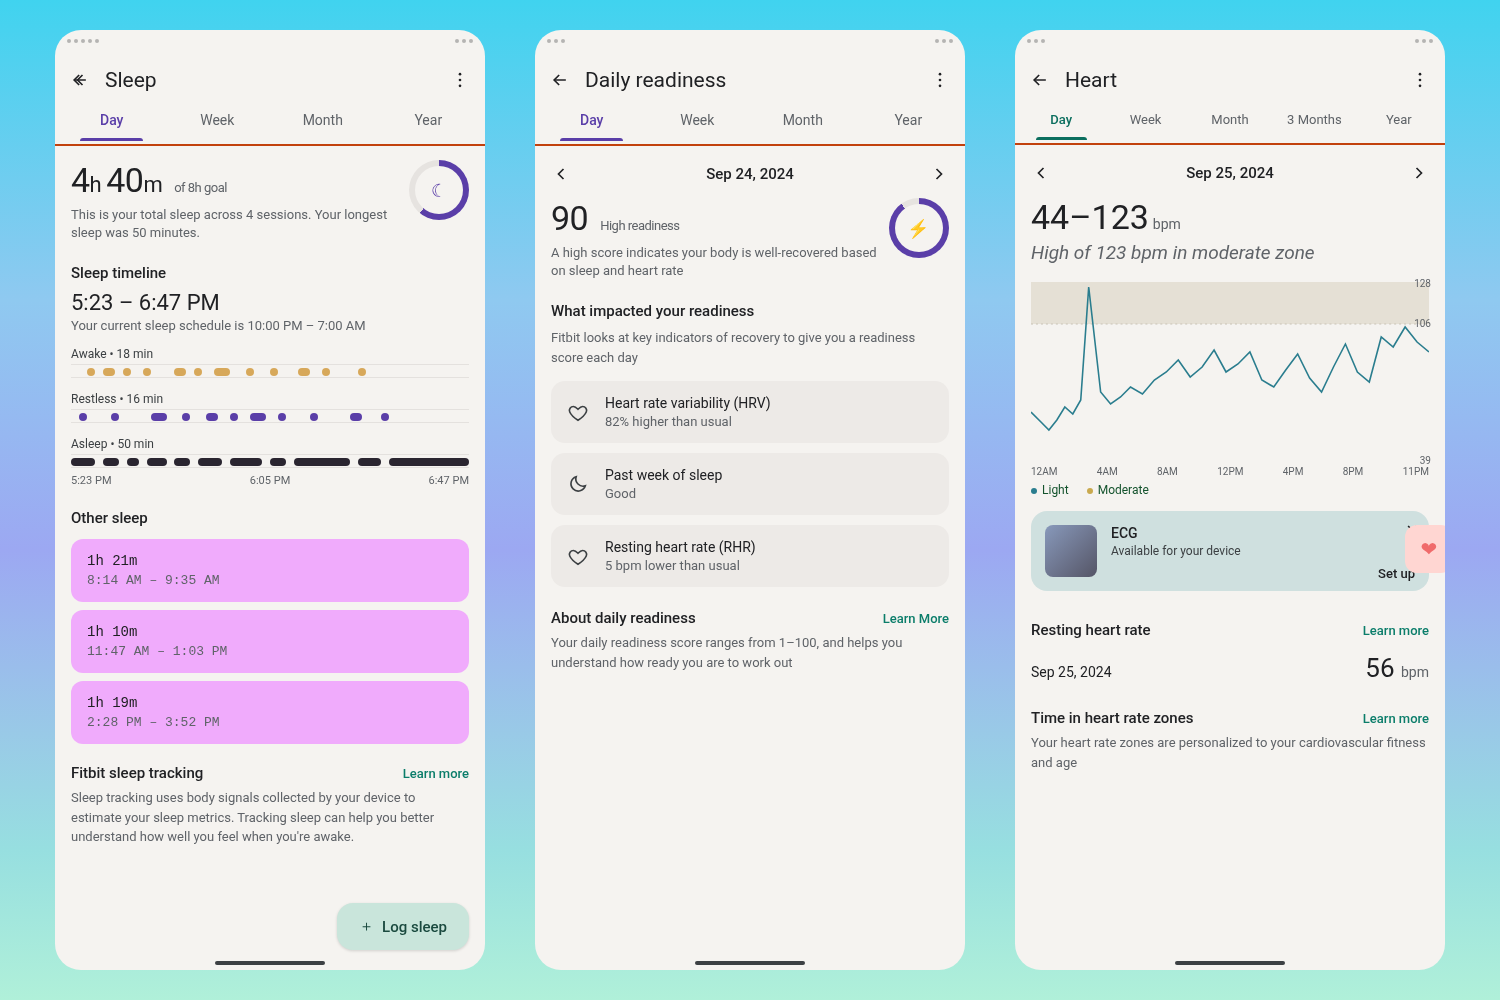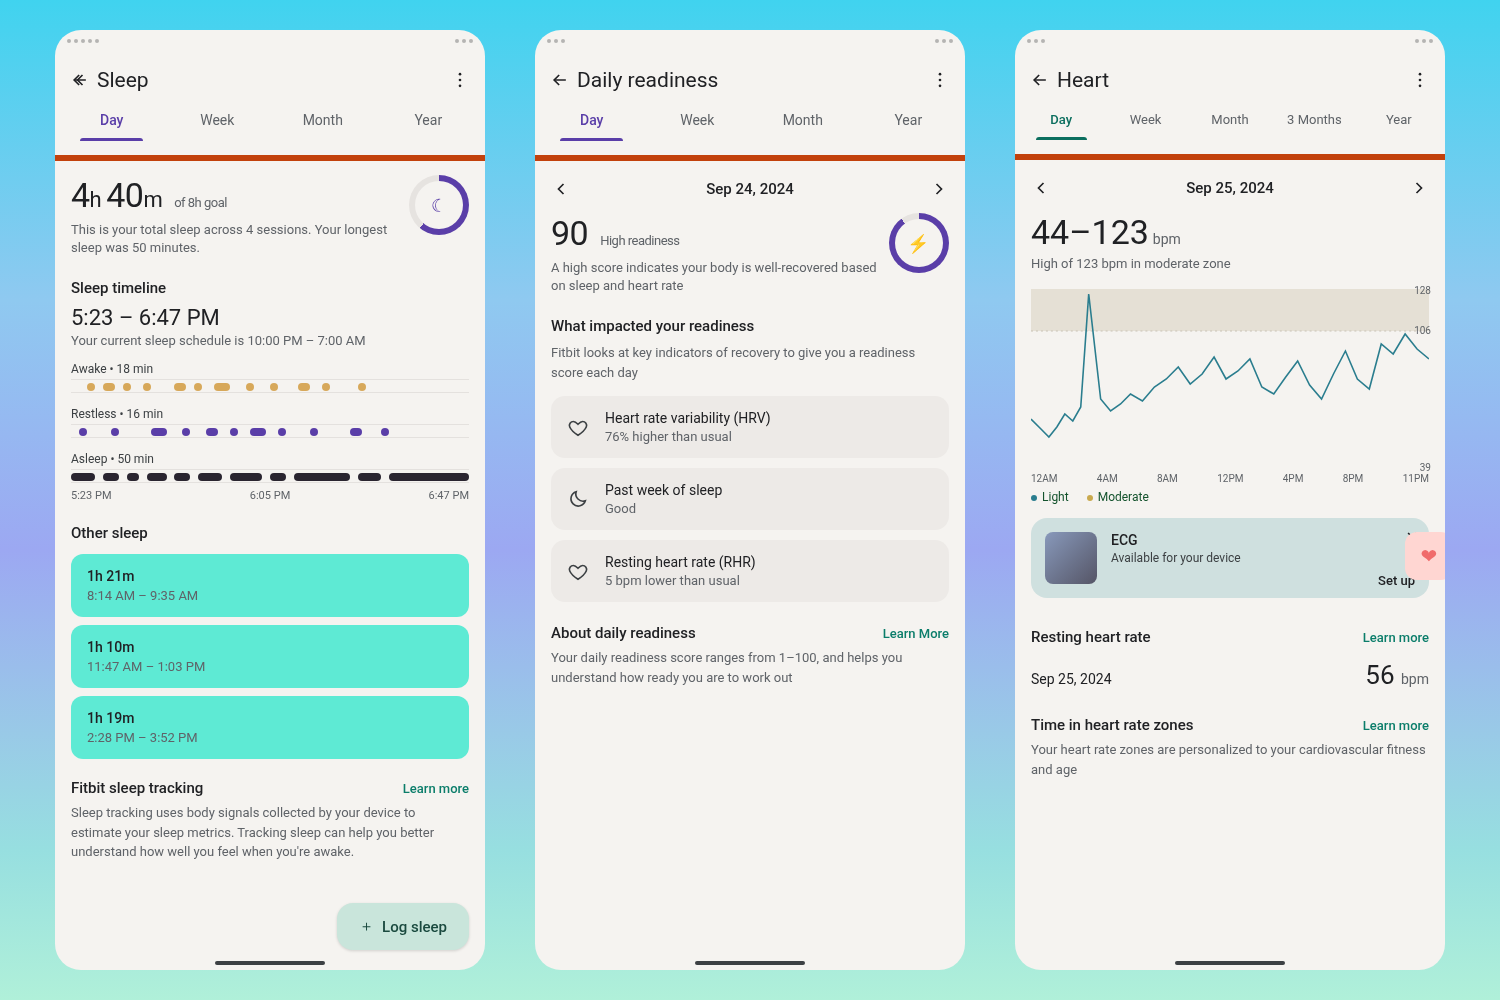--- a/index.html
+++ b/index.html
@@ -11,26 +11,26 @@
     color: #202124;
   }
   .phone {
     background: #f5f3f0; width: 430px; height: 940px; border-radius: 26px;
     overflow: hidden; position: relative; display: flex; flex-direction: column;
   }
   .statusbar { height: 28px; font-size: 9px; color: #888; padding: 6px 12px; display:flex; justify-content:space-between;}
   .statusbar .sb-left, .statusbar .sb-right { display:flex; gap:3px; opacity:.5;}
   .statusbar .dot{width:4px;height:4px;background:#777;border-radius:50%;margin-top:3px;}
   .appbar {
-    display:flex; align-items:center; padding: 10px 14px 4px 14px; gap: 6px;
+    display:flex; align-items:center; padding: 10px 14px 4px 14px; gap: 14px;
   }
   .appbar .title { font-size: 21px; font-weight: 400; flex:1;}
   .icon-btn { width:22px; height:22px; display:flex;align-items:center;justify-content:center; cursor:pointer;}
   .back-arrow svg, .kebab svg { width:20px; height:20px; }
-  .tabs { display:flex; border-bottom: 6px solid #c2410c; padding: 6px 4px 15px 4px;}
+  .tabs { display:flex; border-bottom: 2px solid #c2410c; padding: 6px 4px 4px 4px;}
   .tab { flex:1; text-align:center; font-size:14px; padding: 10px 4px 12px 4px; color:#5f6368; cursor:pointer; position:relative;}
   .tab.active-purple { color:#5a3ea8; font-weight:500;}
   .tab.active-purple::after { content:""; position:absolute; left:20%; right:20%; bottom:-1px; height:3px; background:#5a3ea8; border-radius:3px 3px 0 0;}
   .tab.active-teal { color:#0b6e5e; font-weight:500;}
   .tab.active-teal::after { content:""; position:absolute; left:20%; right:20%; bottom:-1px; height:3px; background:#0b6e5e; border-radius:3px 3px 0 0;}
   .tabs.five .tab { flex:1; font-size:13px; padding: 10px 2px 12px 2px;}
   .scroll { flex:1; overflow:hidden; padding: 14px 16px 0 16px; position:relative;}
   .date-nav { display:flex; align-items:center; justify-content:space-between; padding: 4px 0 14px 0;}
   .date-nav .chev { width:20px;height:20px; cursor:pointer;}
   .date-nav .date { font-size:15px; font-weight:500;}
@@ -56,42 +56,42 @@
   .timeline-desc { font-size:13px; color:#5f6368; margin-top:3px;}
   .tl-row { margin-top:14px;}
   .tl-label { font-size:12px; color:#3c4043;}
   .tl-bar { height:14px; position:relative; margin-top:3px; border-top:1px solid #e4e1de; border-bottom:1px solid #e4e1de;}
   .tl-bar .seg { position:absolute; top:3px; height:8px; border-radius:4px;}
   .c-awake{ background:#d7a85a;}
   .c-restless{ background:#5a3ea8;}
   .c-asleep{ background:#2a2530;}
   .tl-axis { display:flex; justify-content:space-between; font-size:11px; color:#5f6368; margin-top:6px;}
   .card-list { margin-top:12px;}
-  .card { background:#5eead4; border-radius:12px; padding:14px 16px; margin-bottom:8px;}
+  .card { background:#f0abfc; border-radius:12px; padding:14px 16px; margin-bottom:8px;font-family:Liberation Mono, monospace;}
   .card .ct { font-size:14px; font-weight:500;}
   .card .cs { font-size:13px; color:#5f6368; margin-top:4px;}
   .link-row { display:flex; justify-content:space-between; align-items:center;}
   .learn { font-size:13px; color:#0b7d6a; font-weight:500; cursor:pointer;}
   .fab {
     position:absolute; right:16px; bottom:20px;
     background:#c9e5db; color:#1a4a3f; border-radius:16px;
     padding: 14px 22px; font-size:15px; font-weight:500;
     display:flex; align-items:center; gap:8px; cursor:pointer;
     box-shadow: 0 1px 3px rgba(0,0,0,.15);
   }
   .home-ind { position:absolute; bottom:5px; left:50%; transform:translateX(-50%); width:110px; height:4px; background:#3c4043; border-radius:2px;}
   
   .impact { background:#edeae7; border-radius:14px; padding:14px 16px; margin-bottom:10px; display:flex; gap:16px; align-items:center;}
   .impact .iicon { width:22px; height:22px; color:#3c4043;}
   .impact .ititle{ font-size:14px;}
   .impact .isub{ font-size:13px; color:#5f6368; margin-top:3px;}
   
   .hr-range { font-size:34px; font-weight:400;}
   .hr-range .bpm{ font-size:14px; color:#5f6368; margin-left:4px;}
-  .hr-sub{ font-size:13px; color:#5f6368; margin-top:4px;}
+  .hr-sub{ font-size:19px; color:#5f6368; margin-top:4px;font-style:italic;}
   .chart {
     margin-top:18px; position:relative; height:180px;
   }
   .chart svg{ width:100%; height:100%;}
   .chart-axis{ display:flex; justify-content:space-between; font-size:10px; color:#5f6368; margin-top:4px;}
   .chart-rlabel{ position:absolute; right:-2px; font-size:10px; color:#5f6368;}
   .legend{ display:flex; gap:18px; font-size:12px; color:#14532d; margin-top:6px;}
   .legend .ldot{ display:inline-block; width:6px;height:6px;border-radius:50%; margin-right:5px; vertical-align:middle;}
   .ecg-card{
     background:#cfe0df; border-radius:16px; padding:14px; margin-top:14px;
@@ -321,21 +321,21 @@
 
     <div style="margin-top:14px">
       <div class="impact">
         <div class="iicon">
           <svg viewBox="0 0 24 24" fill="none" stroke="#3c4043" stroke-width="1.8">
               <path d="M12 21s-7-4.5-9-9c-1.4-3.2 1-6 4-6 2 0 3 1 5 3 2-2 3-3 5-3 3 0 5.4 2.8 4 6-2 4.5-9 9-9 9z"></path>
             </svg>
         </div>
         <div>
             <div class="ititle">Heart rate variability (HRV)</div>
-            <div class="isub">76% higher than usual</div>
+            <div class="isub">82% higher than usual</div>
           </div>
       </div>
       <div class="impact">
         <div class="iicon">
           <svg viewBox="0 0 24 24" fill="none" stroke="#3c4043" stroke-width="1.8">
               <path d="M20 14A8 8 0 0 1 10 4a8 8 0 1 0 10 10z"></path>
             </svg>
         </div>
         <div>
             <div class="ititle">Past week of sleep</div>

